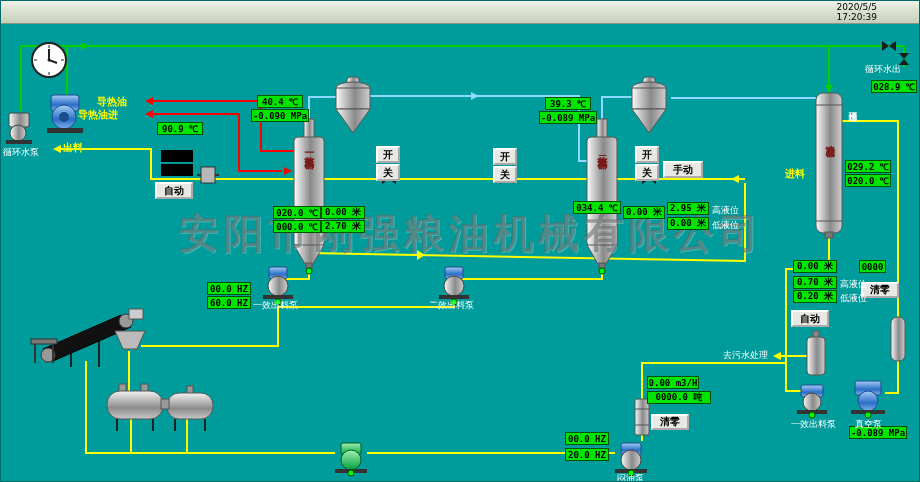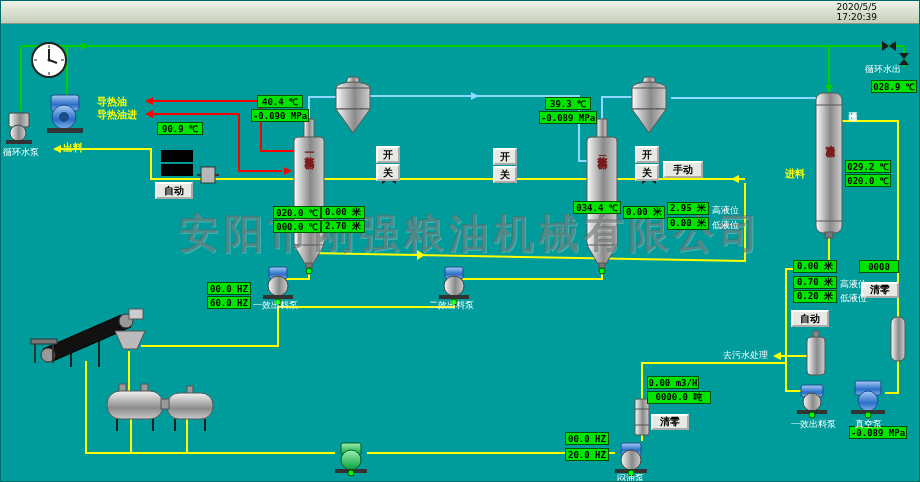--- a/index.html
+++ b/index.html
@@ -299,21 +299,21 @@
   <div class="disp" style="left:538px;top:110px;width:58px;height:13px">-0.089 MPa</div>
   <div class="disp" style="left:572px;top:200px;width:48px;height:13px">034.4 ℃</div>
   <div class="disp" style="left:622px;top:205px;width:42px;height:13px">0.00 米</div>
   <div class="disp" style="left:666px;top:201px;width:42px;height:13px">2.95 米</div>
   <div class="disp" style="left:666px;top:216px;width:42px;height:13px">0.00 米</div>
 
   <div class="disp" style="left:870px;top:79px;width:46px;height:13px">028.9 ℃</div>
   <div class="disp" style="left:844px;top:159px;width:46px;height:13px">029.2 ℃</div>
   <div class="disp" style="left:844px;top:173px;width:46px;height:13px">020.0 ℃</div>
   <div class="disp" style="left:792px;top:259px;width:44px;height:13px">0.00 米</div>
-  <div class="disp" style="left:858px;top:259px;width:40px;height:13px">0000</div>
+  <div class="disp" style="left:858px;top:259px;width:27px;height:13px">0000</div>
   <div class="disp" style="left:792px;top:275px;width:44px;height:13px">0.70 米</div>
   <div class="disp" style="left:792px;top:289px;width:44px;height:13px">0.20 米</div>
 
   <div class="disp" style="left:646px;top:375px;width:52px;height:13px">0.00 m3/H</div>
   <div class="disp" style="left:646px;top:390px;width:64px;height:13px">0000.0 吨</div>
   <div class="disp" style="left:564px;top:431px;width:44px;height:13px">00.0 HZ</div>
   <div class="disp" style="left:564px;top:447px;width:44px;height:13px">20.0 HZ</div>
   <div class="disp" style="left:848px;top:425px;width:58px;height:13px">-0.089 MPa</div>
 
   <div class="btn" style="left:154px;top:181px;width:38px;height:17px">自动</div>
@@ -322,21 +322,21 @@
   <div class="btn" style="left:492px;top:147px;width:24px;height:17px">开</div>
   <div class="btn" style="left:492px;top:165px;width:24px;height:17px">关</div>
   <div class="btn" style="left:634px;top:145px;width:24px;height:17px">开</div>
   <div class="btn" style="left:634px;top:163px;width:24px;height:17px">关</div>
   <div class="btn" style="left:662px;top:160px;width:40px;height:17px">手动</div>
   <div class="btn" style="left:860px;top:281px;width:38px;height:16px">清零</div>
   <div class="btn" style="left:790px;top:309px;width:38px;height:17px">自动</div>
   <div class="btn" style="left:650px;top:413px;width:38px;height:16px">清零</div>
 
   <div class="lbl-y" style="left:96px;top:94px">导热油</div>
-  <div class="lbl-y" style="left:96px;top:107px">导热油进</div>
+  <div class="lbl-y" style="left:77px;top:107px">导热油进</div>
   <div class="lbl-y" style="left:62px;top:140px">出料</div>
   <div class="lbl-y" style="left:784px;top:166px">进料</div>
 
   <div class="lbl-w" style="left:2px;top:145px">循环水泵</div>
   <div class="lbl-w" style="left:252px;top:298px">一效出料泵</div>
   <div class="lbl-w" style="left:428px;top:298px">二效出料泵</div>
   <div class="lbl-w" style="left:864px;top:62px">循环水出</div>
   <div class="vlbl-w" style="left:845px;top:104px;height:52px">循环水进</div>
   <div class="lbl-w" style="left:711px;top:203px">高液位</div>
   <div class="lbl-w" style="left:711px;top:218px">低液位</div>

